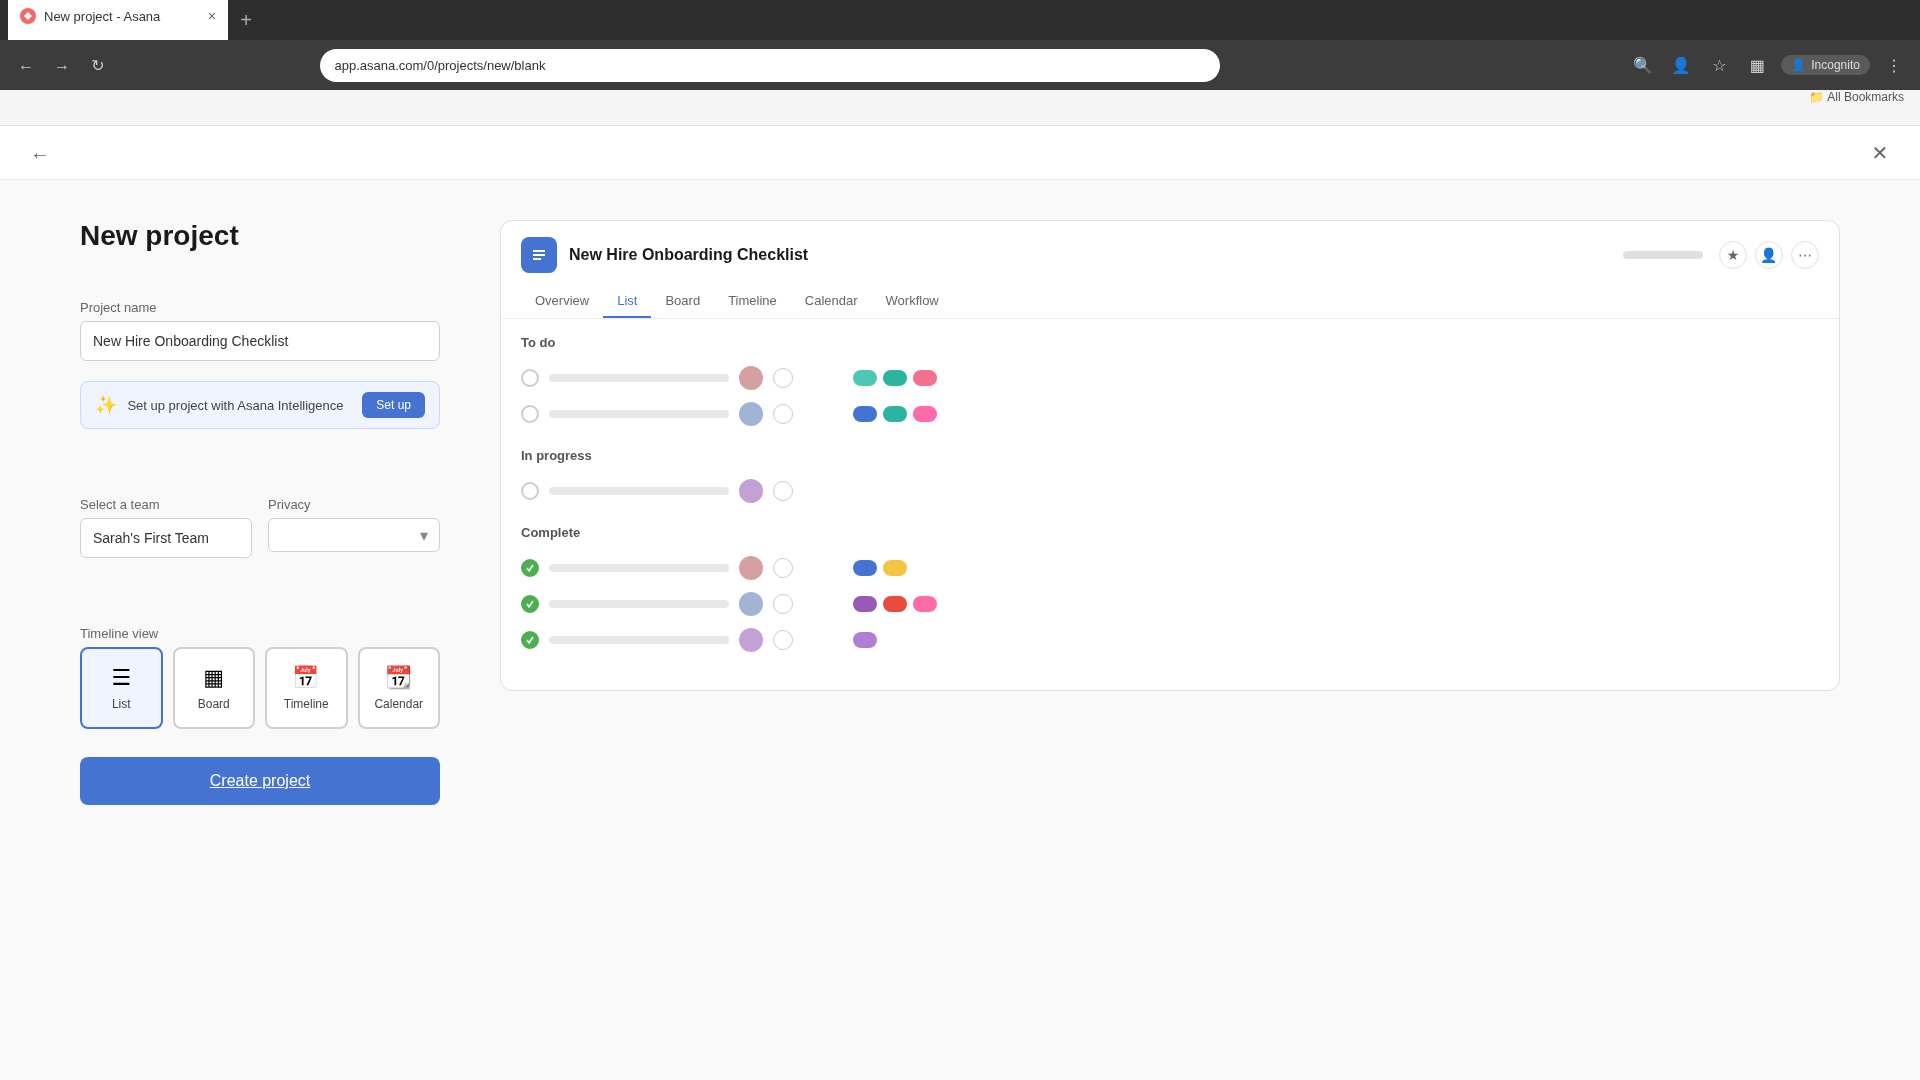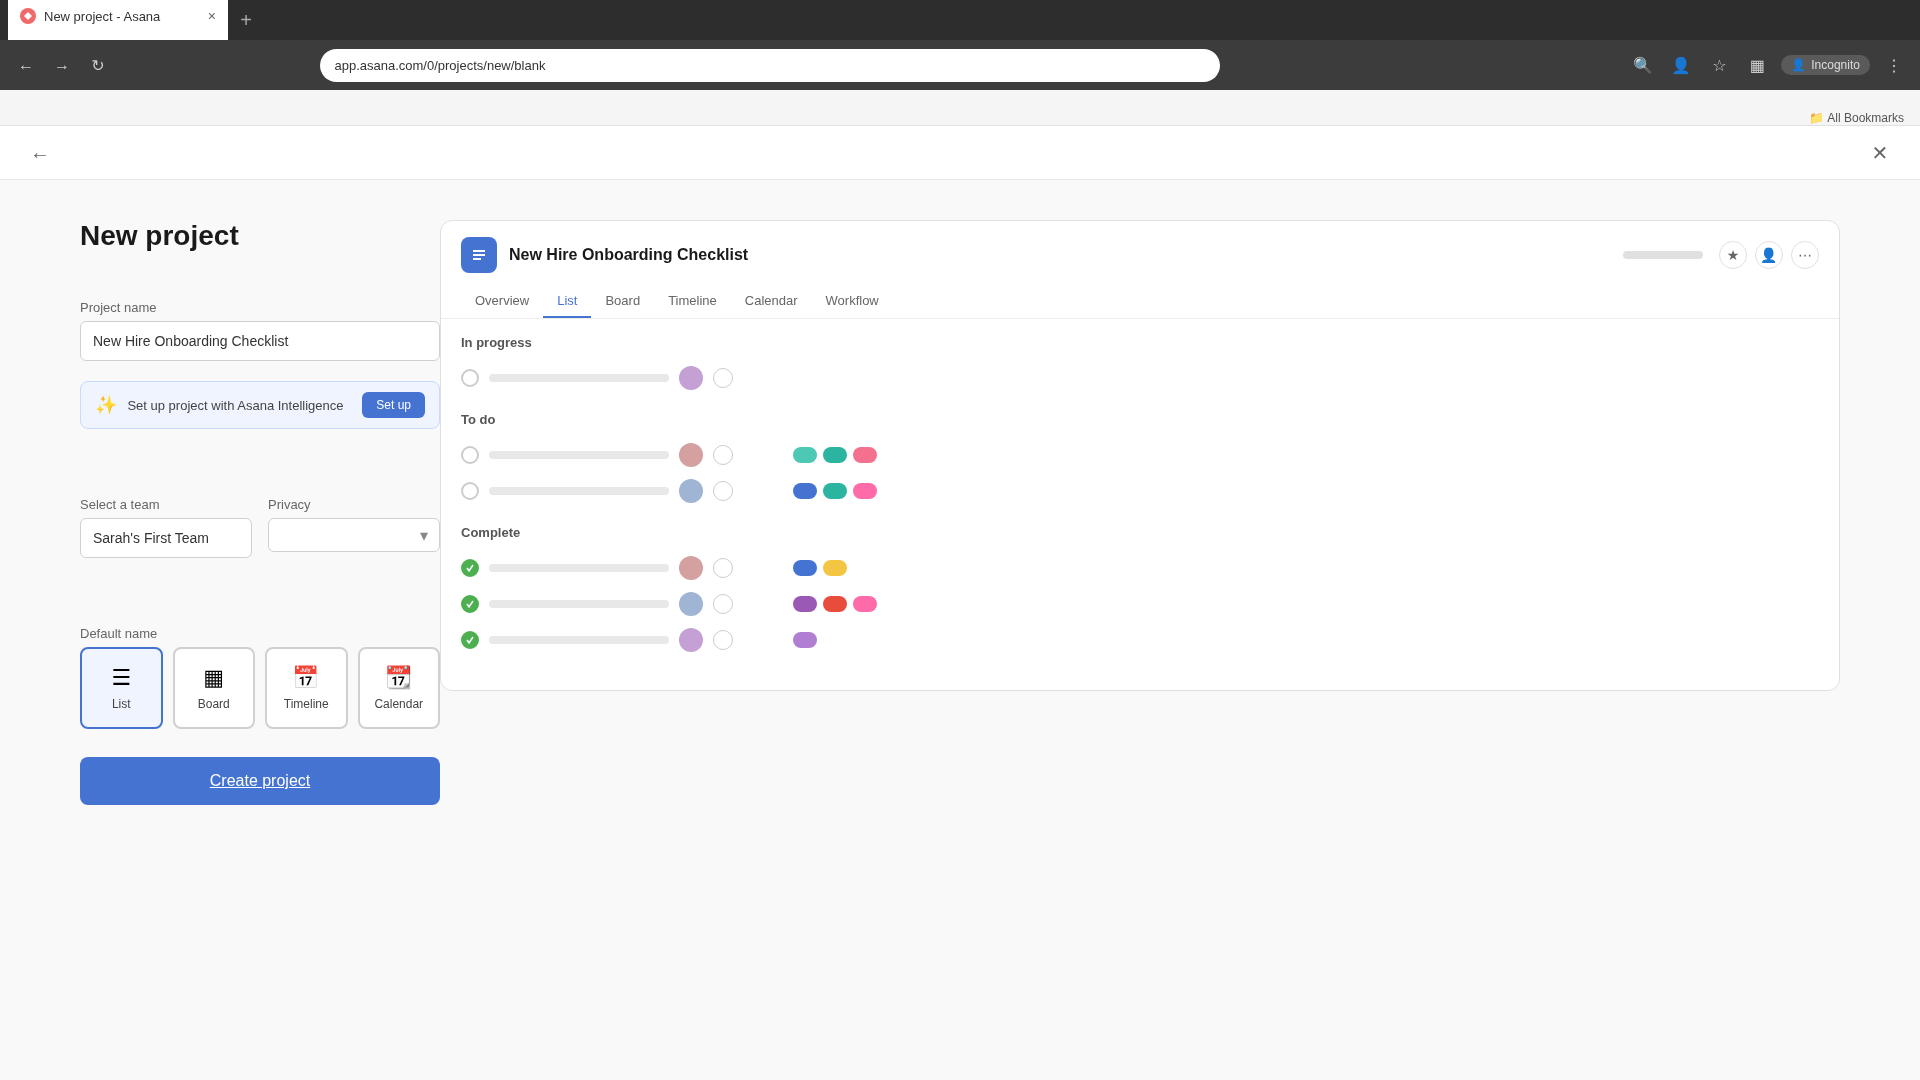--- a/index.html
+++ b/index.html
@@ -15,32 +15,32 @@
     .browser-tab-close { font-size: 14px; color: #666; cursor: pointer; }
     .browser-tab-new { background: transparent; border-radius: 50%; width: 28px; height: 28px; display: flex; align-items: center; justify-content: center; color: #aaa; font-size: 20px; cursor: pointer; margin-left: 4px; align-self: center; }
     .browser-nav { background: #3c3c3c; height: 50px; display: flex; align-items: center; padding: 0 12px; gap: 8px; }
     .nav-btn { background: transparent; border: none; color: #ccc; font-size: 16px; cursor: pointer; width: 28px; height: 28px; display: flex; align-items: center; justify-content: center; border-radius: 50%; }
     .address-bar { flex: 1; background: #fff; border-radius: 20px; height: 33px; display: flex; align-items: center; padding: 0 14px; font-size: 13px; color: #333; max-width: 900px; margin: 0 auto; }
     .nav-actions { display: flex; align-items: center; gap: 10px; margin-left: auto; }
     .nav-action-btn { background: transparent; border: none; color: #ccc; font-size: 16px; cursor: pointer; width: 28px; height: 28px; display: flex; align-items: center; justify-content: center; border-radius: 4px; }
     .incognito-badge { background: #5a5a5a; border-radius: 12px; padding: 3px 10px; font-size: 12px; color: #ddd; display: flex; align-items: center; gap: 5px; }
 
     
-    .bookmarks-bar { background: #f5f5f5; height: 36px; display: flex; align-items: flex-end; padding: 0 16px; border-bottom: 1px solid #e0e0e0; }
+    .bookmarks-bar { background: #f5f5f5; height: 36px; display: flex; align-items: flex-start; padding: 0 16px; border-bottom: 1px solid #e0e0e0; }
 
     
     .page-content { background: #f9f9f9; height: calc(1080px - 90px - 36px); display: flex; flex-direction: column; position: relative; }
 
     
     .app-top-nav { height: 54px; background: #fff; display: flex; align-items: center; padding: 0 24px; border-bottom: 1px solid #e8e8e8; }
     .back-btn { background: transparent; border: none; color: #666; font-size: 20px; cursor: pointer; width: 32px; height: 32px; display: flex; align-items: center; justify-content: center; border-radius: 50%; }
     .close-btn-top { background: transparent; border: none; color: #666; font-size: 20px; cursor: pointer; width: 32px; height: 32px; display: flex; align-items: center; justify-content: center; border-radius: 50%; margin-left: auto; }
 
     
-    .main-layout { display: flex; flex: 1; padding: 40px 80px; overflow: hidden; }
+    .main-layout { display: flex; flex: 1; padding: 40px 80px; gap: 60px; overflow: hidden; }
 
     
     .left-panel { width: 360px; flex-shrink: 0; }
     .page-title { font-size: 28px; font-weight: 600; color: #1a1a1a; margin-bottom: 28px; }
     .form-label { font-size: 13px; color: #666; margin-bottom: 6px; display: block; margin-top: 48px; }
     .form-group { margin-bottom: 20px; }
     .text-input { width: 100%; height: 40px; border: 1px solid #d0d0d0; border-radius: 6px; padding: 0 12px; font-size: 14px; color: #333; outline: none; }
 
     
     .ai-banner { background: #f0f4ff; border: 1px solid #c8d8ff; border-radius: 8px; padding: 10px 14px; display: flex; align-items: center; gap: 10px; margin-bottom: 20px; }
@@ -187,21 +187,21 @@
               <option>Public to team</option>
               <option>Private</option>
               <option>Members only</option>
             </select>
           </div>
         </div>
       </div>
 
       
       <div class="form-group">
-        <label class="form-label">Default name</label>
+        <label class="form-label">Timeline view</label>
         <div class="view-options">
           <div class="view-option active">
             <span class="view-option-icon">☰</span>
             <span class="view-option-label">List</span>
           </div>
           <div class="view-option">
             <span class="view-option-icon">▦</span>
             <span class="view-option-label">Board</span>
           </div>
           <div class="view-option">
@@ -242,31 +242,20 @@
           <div class="preview-tab">Board</div>
           <div class="preview-tab">Timeline</div>
           <div class="preview-tab">Calendar</div>
           <div class="preview-tab">Workflow</div>
         </div>
       </div>
 
       <div class="preview-body">
 
         <div class="task-rows">
-          <div class="section-label">In progress</div>
-          <div class="task-row">
-            <div class="task-check"></div>
-            <div class="task-bar"></div>
-            <div class="task-avatar a3"></div>
-            <div class="task-clock"></div>
-            <div class="task-date"></div>
-          </div>
-        </div>
-
-        <div class="task-rows">
           <div class="section-label">To do</div>
 
           <div class="task-row">
             <div class="task-check"></div>
             <div class="task-bar"></div>
             <div class="task-avatar a1"></div>
             <div class="task-clock"></div>
             <div class="task-date"></div>
             <div class="task-tags">
               <span class="tag tag-cyan"></span>
@@ -279,20 +268,31 @@
             <div class="task-check"></div>
             <div class="task-bar"></div>
             <div class="task-avatar a2"></div>
             <div class="task-clock"></div>
             <div class="task-date"></div>
             <div class="task-tags">
               <span class="tag tag-blue"></span>
               <span class="tag tag-teal"></span>
               <span class="tag tag-lpink"></span>
             </div>
+          </div>
+        </div>
+
+        <div class="task-rows">
+          <div class="section-label">In progress</div>
+          <div class="task-row">
+            <div class="task-check"></div>
+            <div class="task-bar"></div>
+            <div class="task-avatar a3"></div>
+            <div class="task-clock"></div>
+            <div class="task-date"></div>
           </div>
         </div>
 
         <div class="task-rows">
           <div class="section-label">Complete</div>
 
           <div class="task-row">
             <div class="task-check done">
               <svg width="10" height="10" viewBox="0 0 10 10">
                   <polyline points="2,5 4,8 8,2" fill="none" stroke="white" stroke-width="1.5"></polyline>

